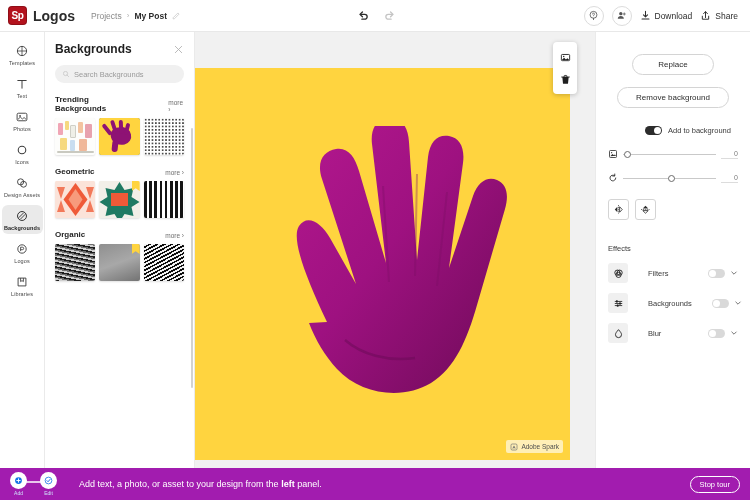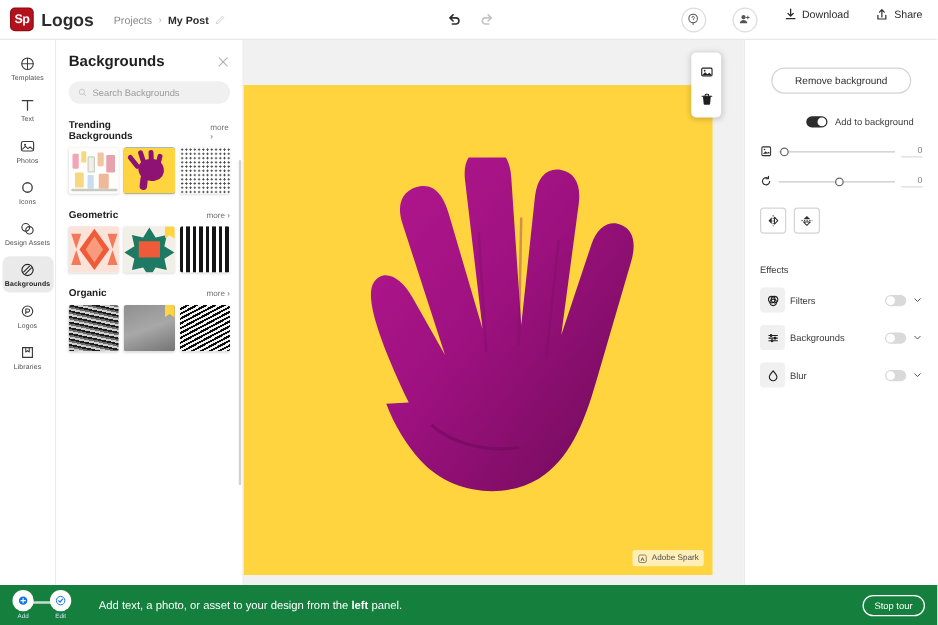--- a/index.html
+++ b/index.html
@@ -27,21 +27,21 @@
   .crumbs { display: flex; align-items: center; margin-left: 16px; gap: 5px; }
   .crumb { font-size: 8.5px; color: #8a8a8a; }
   .crumb.sep { color: #b5b5b5; font-size: 8px; }
   .crumb.current { color: #2c2c2c; font-weight: bold; }
   .pencil-ic { width: 9px; height: 9px; opacity: .45; }
 
   .center-tools { position: absolute; left: 355px; top: 7px; display: flex; gap: 10px; }
   .hist-btn { width: 16px; height: 16px; display: flex; align-items: center; justify-content: center; cursor: pointer; }
   .hist-btn svg { width: 13px; height: 13px; }
 
-  .topbar-right { margin-left: auto; display: flex; align-items: flex-start; gap: 21px; padding-right: 4px; }
+  .topbar-right { margin-left: auto; display: flex; align-items: center; gap: 8px; padding-right: 4px; }
   .round-btn {
     width: 20px; height: 20px; border-radius: 50%;
     border: 1px solid #dcdcdc; background: #fff;
     display: flex; align-items: center; justify-content: center; cursor: pointer;
   }
   .round-btn svg { width: 11px; height: 11px; }
   .tb-action { display: flex; align-items: center; gap: 4px; cursor: pointer; }
   .tb-action svg { width: 11px; height: 11px; }
   .tb-action span { font-size: 8.5px; color: #2c2c2c; }
 
@@ -205,34 +205,34 @@
   }
 
   .flip-row { display: flex; gap: 6px; margin-top: 16px; }
   .sq-btn {
     width: 21px; height: 21px; border: 1px solid #d4d4d4; border-radius: 3px;
     background: #fff; display: flex; align-items: center; justify-content: center; cursor: pointer;
   }
   .sq-btn svg { width: 11px; height: 11px; }
 
   .eff-title { font-size: 7.5px; color: #3a3a3a; margin-top: 24px; }
-  .eff-row { display: flex; align-items: center; gap: 4px; margin-top: 10px; }
+  .eff-row { display: flex; align-items: center; gap: 20px; margin-top: 10px; }
   .eff-ic {
     width: 20px; height: 20px; border-radius: 3px; background: #f0f0f0;
     display: flex; align-items: center; justify-content: center; flex: none; cursor: pointer;
   }
   .eff-ic svg { width: 11px; height: 11px; }
   .eff-label { font-size: 7.5px; color: #3a3a3a; }
   .eff-right { margin-left: auto; display: flex; align-items: center; gap: 5px; }
   .chev { width: 8px; height: 8px; cursor: pointer; }
 
   
   .tour {
     position: absolute; left: 0; bottom: 0; width: 750px; height: 32px;
-    background: #15803d; display: flex; align-items: center; padding: 0 10px;
+    background: #a21caf; display: flex; align-items: center; padding: 0 10px;
   }
   .steps { position: relative; display: flex; align-items: flex-start; gap: 13px; }
   .steps::before {
     content: ""; position: absolute; left: 14px; top: 9px; width: 18px; height: 1.5px;
     background: rgba(255,255,255,.75);
   }
   .step { display: flex; flex-direction: column; align-items: center; gap: 1px; cursor: pointer; }
   .step .dot {
     width: 17px; height: 17px; border-radius: 50%; background: #fff;
     display: flex; align-items: center; justify-content: center; position: relative; z-index: 2;
@@ -531,20 +531,23 @@
           <path d="M3.4 4.4h9.2l-.9 9a1 1 0 01-1 .9H5.3a1 1 0 01-1-.9z" fill="#1f1f1f"></path>
           <path d="M6 4.4V3a.9.9 0 01.9-.9h2.2A.9.9 0 0110 3v1.4" fill="none" stroke="#1f1f1f" stroke-width="1.2"></path>
           <path d="M2.4 4.4h11.2" stroke="#1f1f1f" stroke-width="1.3" stroke-linecap="round"></path>
         </svg>
       </div>
     </div>
   </div>
 
   <div class="right">
 
+    <div class="pill w1">
+      <span>Replace</span>
+    </div>
     <div class="pill w2">
       <span>Remove background</span>
     </div>
 
     <div class="toggle-row">
       <div class="switch on">
           <i></i>
         </div>
       <span class="toggle-label">Add to background</span>
     </div>

